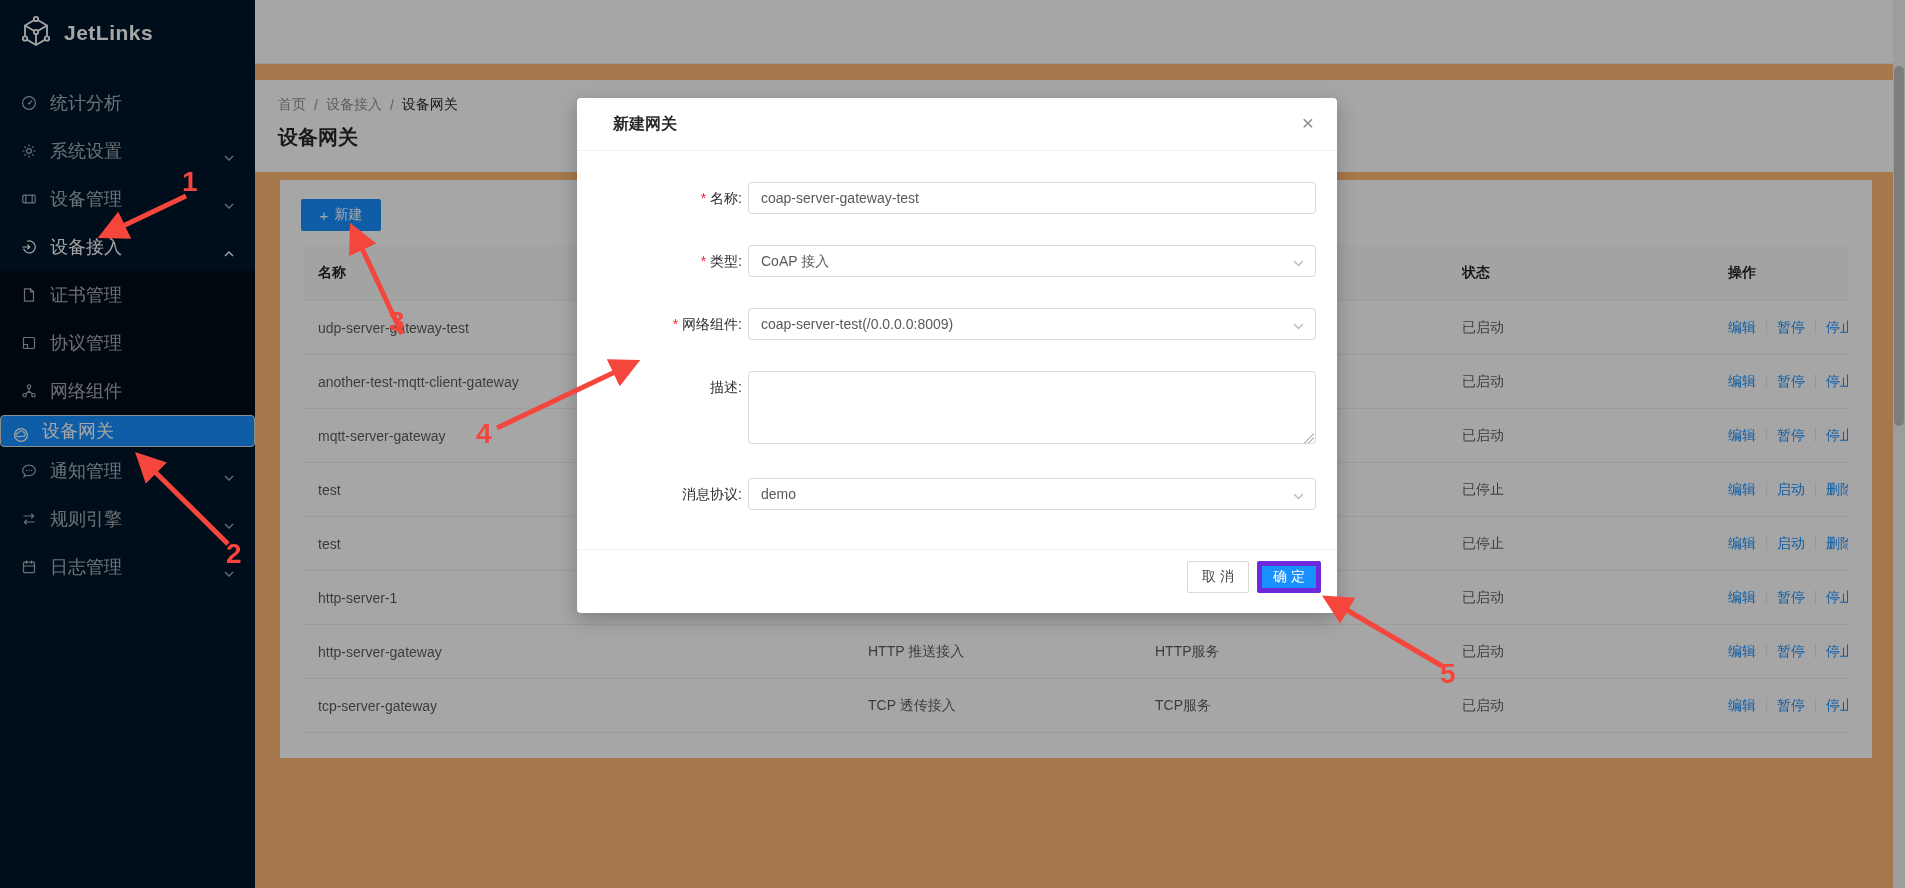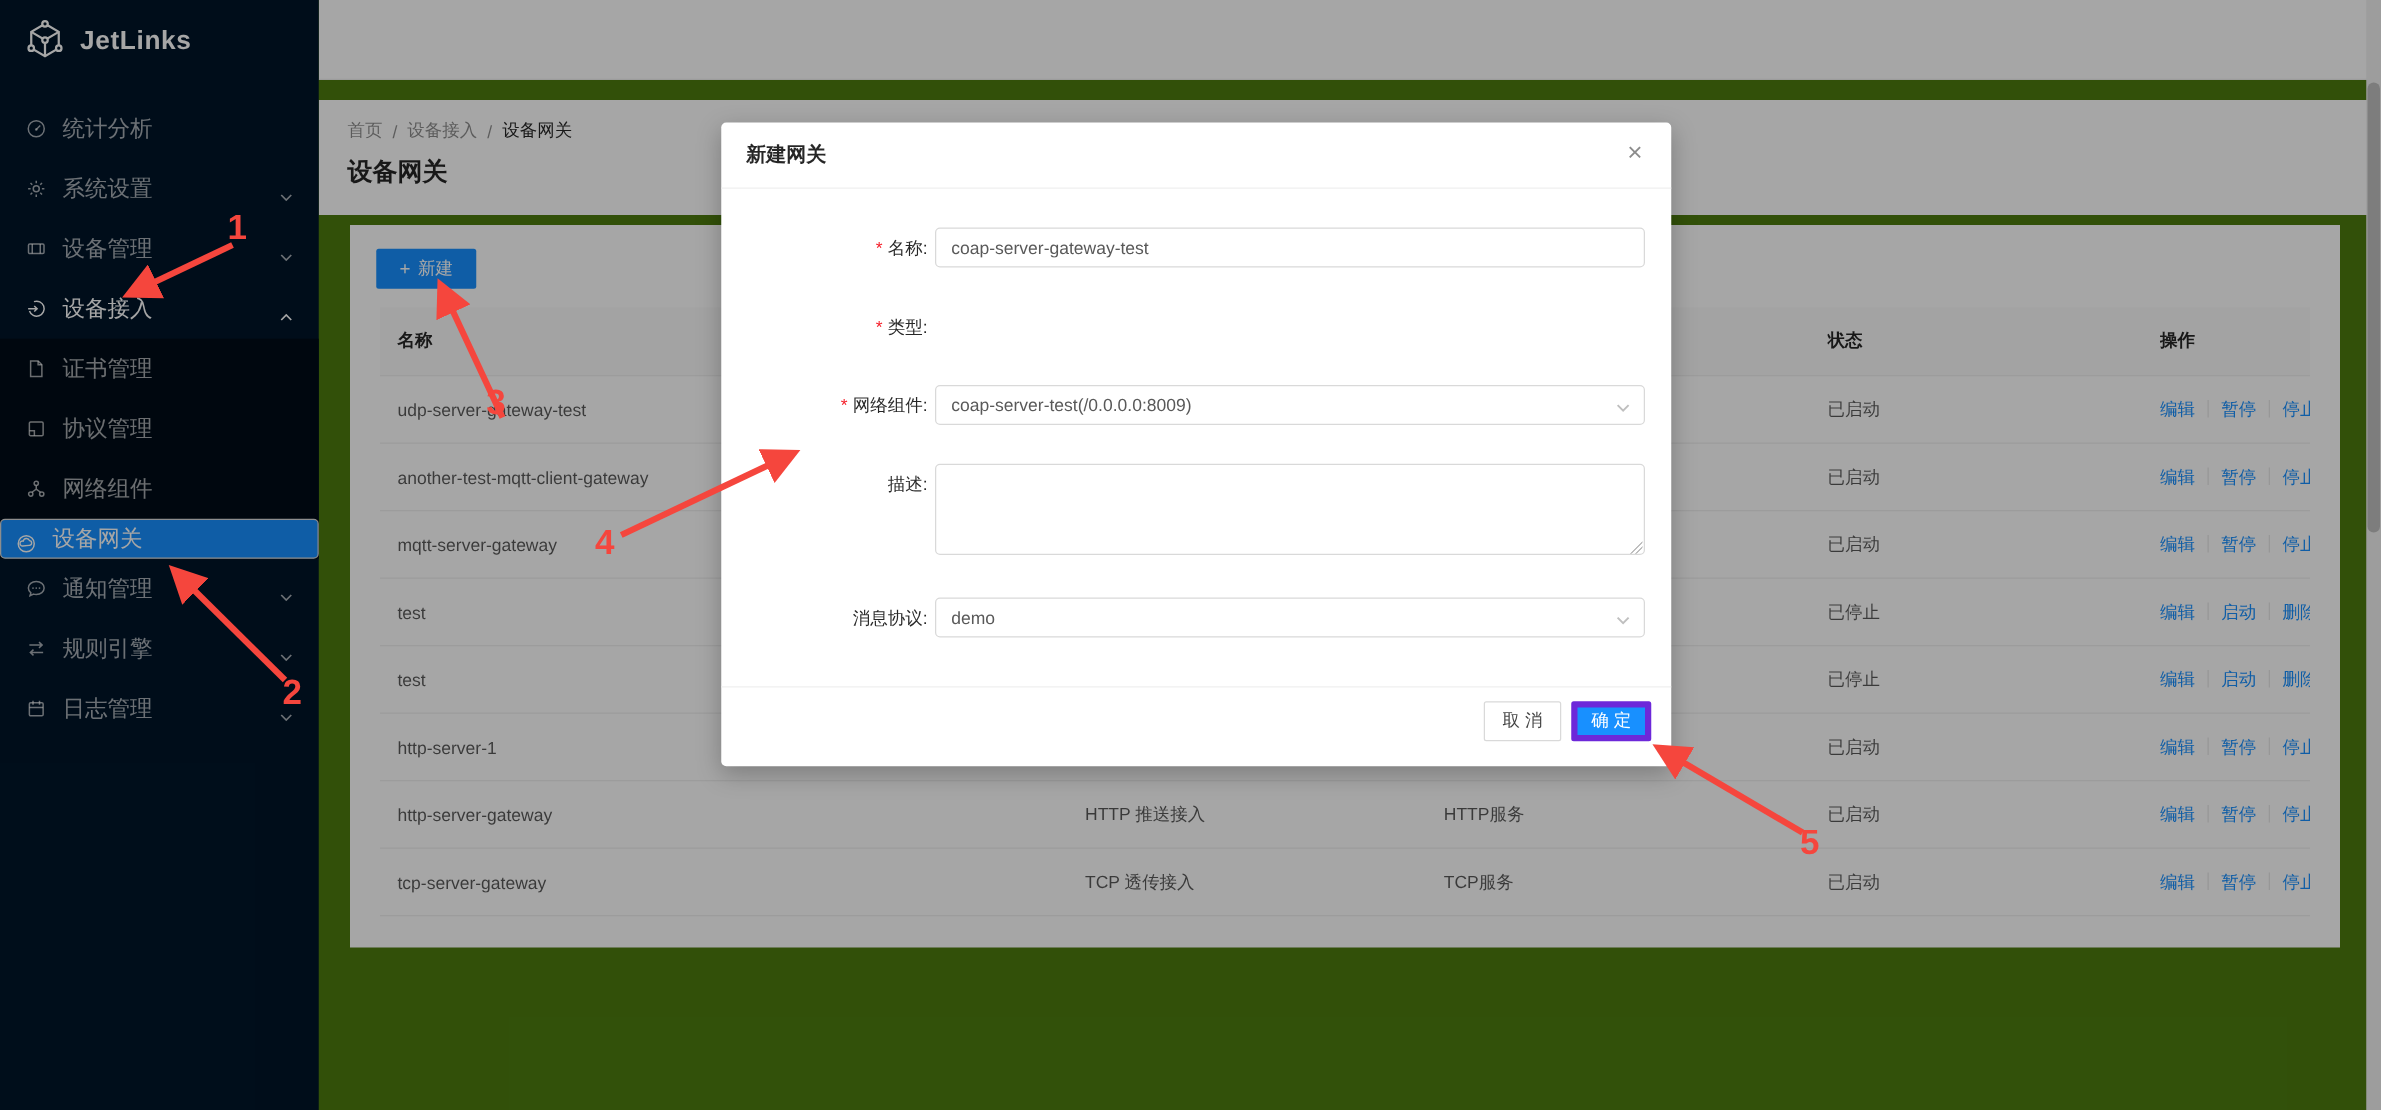--- a/index.html
+++ b/index.html
@@ -1,18 +1,18 @@
 <!DOCTYPE html>
 <html><head>
 <meta charset="utf-8">
 <style>
   * { margin:0; padding:0; box-sizing:border-box; }
   html,body { width:1905px; height:888px; overflow:hidden; }
   body { font-family:"Liberation Sans", sans-serif; font-size:14px; }
-  .app { position:relative; width:1905px; height:888px; background:#4d7c0f; overflow:hidden; }
+  .app { position:relative; width:1905px; height:888px; background:#fdba74; overflow:hidden; }
 
   
   .sidebar { position:absolute; left:0; top:0; width:255px; height:888px; background:#001529; z-index:10; }
   .logo { display:flex; align-items:center; height:66px; padding-left:18px; gap:10px; }
   .logo .brand { color:#fff; font-size:21px; font-weight:bold; letter-spacing:.5px; }
   .menu { padding-top:13px; }
   .mi { position:relative; display:flex; align-items:center; height:48px; padding-left:21px; color:rgba(255,255,255,0.65); cursor:pointer; }
   .mi .mi-ico { width:16px; height:16px; margin-right:13px; flex:none; }
   .mi .mi-label { font-size:18px; }
   .mi .chev { position:absolute; right:21px; width:10px; height:6px; }
@@ -50,21 +50,21 @@
   .link { color:#1890ff; cursor:pointer; text-decoration:none; }
   .act-sep { display:inline-block; width:1px; height:14px; background:#e8e8e8; margin:0 10px; vertical-align:-2px; }
 
   
   .scrollbar { position:absolute; right:0; top:0; width:12px; height:888px; background:#f1f1f1; z-index:6; }
   .scroll-thumb { position:absolute; left:1px; top:66px; width:10px; height:360px; border-radius:5px; background:#c1c1c1; }
 
   
   .mask { position:absolute; inset:0; background:rgba(0,0,0,0.35); z-index:40; }
   .modal { position:absolute; left:577px; top:98px; width:760px; height:515px; background:#fff; border-radius:4px; box-shadow:0 6px 20px rgba(0,0,0,0.25); z-index:50; }
-  .modal-header { height:53px; border-bottom:1px solid #f0f0f0; display:flex; align-items:center; padding:0 20px; }
+  .modal-header { height:53px; border-bottom:1px solid #f0f0f0; display:flex; align-items:center; padding:0 36px; }
   .modal-title { font-size:16px; font-weight:bold; color:rgba(0,0,0,0.85); }
   .modal-close { position:absolute; right:14px; top:10px; width:30px; height:30px; border:none; background:transparent; color:#8c8c8c; font-size:21px; cursor:pointer; line-height:30px; text-align:center; }
   .modal-body { padding:31px 21px 0 21px; }
   .form-row { display:flex; margin-bottom:31px; }
   .form-label { width:150px; flex:none; text-align:right; padding-right:6px; line-height:32px; color:rgba(0,0,0,0.85); }
   .req { color:#f5222d; margin-right:4px; }
   .form-control { flex:1; position:relative; }
   .inp, .sel { width:100%; height:32px; border:1px solid #d9d9d9; border-radius:4px; padding:0 12px; font-size:14px; color:#595959; background:#fff; font-family:"Liberation Sans", sans-serif; }
   .sel { line-height:30px; cursor:pointer; }
   .sel-arrow { position:absolute; right:12px; top:9px; width:11px; height:11px; color:#bfbfbf; pointer-events:none; }
@@ -326,20 +326,26 @@
       <span class="modal-title">新建网关</span>
     </div>
     <button class="modal-close">×</button>
     <div class="modal-body">
         <div class="form-row">
           <div class="form-label"><span class="req">*</span>名称:</div>
           <div class="form-control"><input class="inp" value="coap-server-gateway-test" style=""></div>
         </div>
         <div class="form-row">
           <div class="form-label"><span class="req">*</span>类型:</div>
+          <div class="form-control">
+            <div class="sel">CoAP 接入</div>
+            <span class="sel-arrow"><svg viewBox="0 0 10 6" fill="none" stroke="currentColor" stroke-width="1.4">
+                <polyline points="1,1 5,5 9,1"></polyline>
+              </svg></span>
+          </div>
         </div>
         <div class="form-row">
           <div class="form-label"><span class="req">*</span>网络组件:</div>
           <div class="form-control">
             <div class="sel">coap-server-test(/0.0.0.0:8009)</div>
             <span class="sel-arrow"><svg viewBox="0 0 10 6" fill="none" stroke="currentColor" stroke-width="1.4">
                 <polyline points="1,1 5,5 9,1"></polyline>
               </svg></span>
           </div>
         </div>

